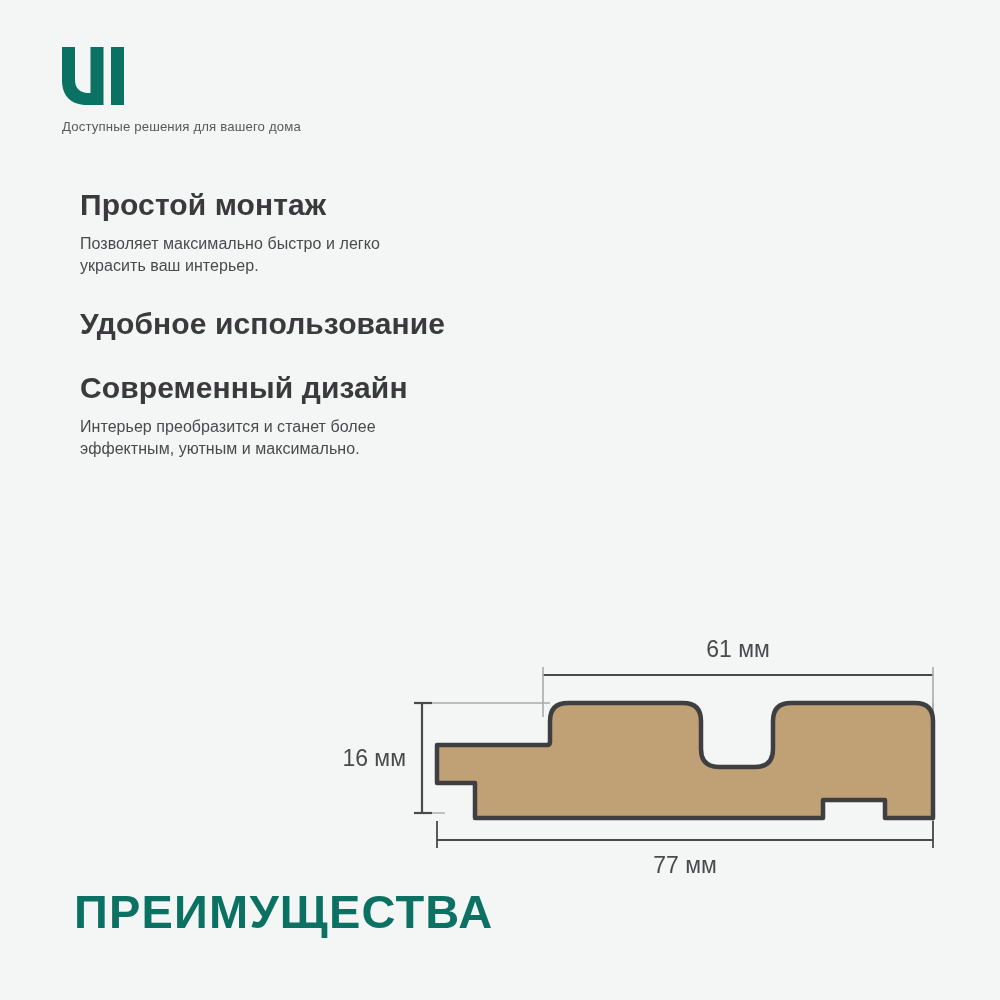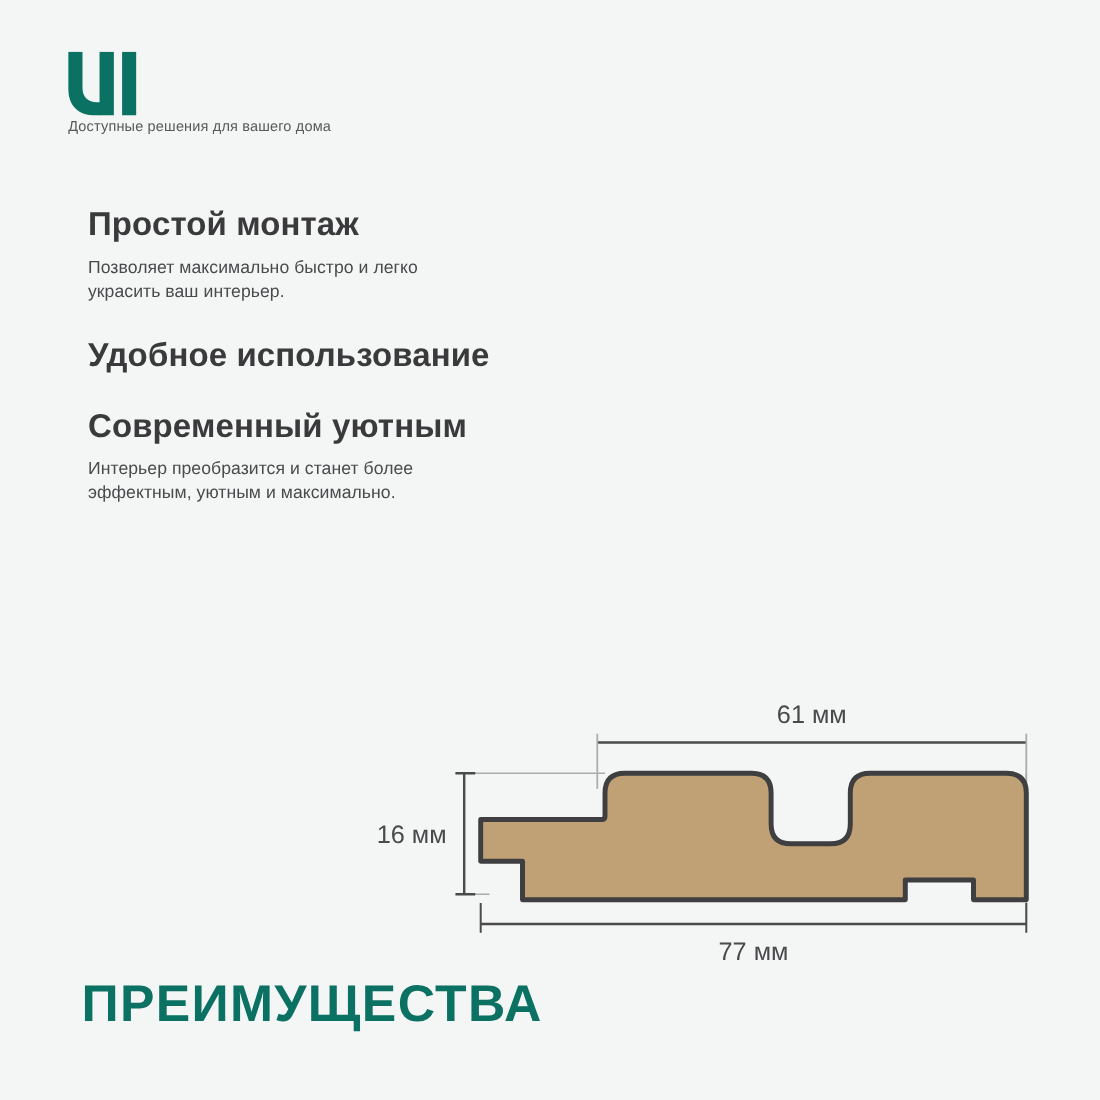--- a/index.html
+++ b/index.html
@@ -39,20 +39,21 @@
   .logo-word {
     font-size: 59px;
     line-height: 0.95;
     font-weight: bold;
     color: #414042;
     letter-spacing: -0.5px;
     position: relative;
     top: 4px;
   }
   .logo-tagline {
+    margin-top: 12px;
     font-size: 13.2px;
     color: #58595b;
     letter-spacing: 0.15px;
     white-space: nowrap;
   }
 
   
   .features {
     position: absolute;
     left: 80px;
@@ -122,21 +123,21 @@
     <h2 class="feature-title">Простой монтаж</h2>
     <p class="feature-body">Позволяет максимально быстро и легко
 украсить ваш интерьер.</p>
   </section>
 
   <section class="feature">
     <h2 class="feature-title">Удобное использование</h2>
   </section>
 
   <section class="feature">
-    <h2 class="feature-title">Современный уютным</h2>
+    <h2 class="feature-title">Современный дизайн</h2>
     <p class="feature-body">Интерьер преобразится и станет более
 эффектным, уютным и максимально.</p>
   </section>
 
 </div>
 
 <div class="diagram">
   <svg width="690" height="250" viewBox="0 0 690 250">
 
     <g stroke="#a9abac" stroke-width="1.4" fill="none">

